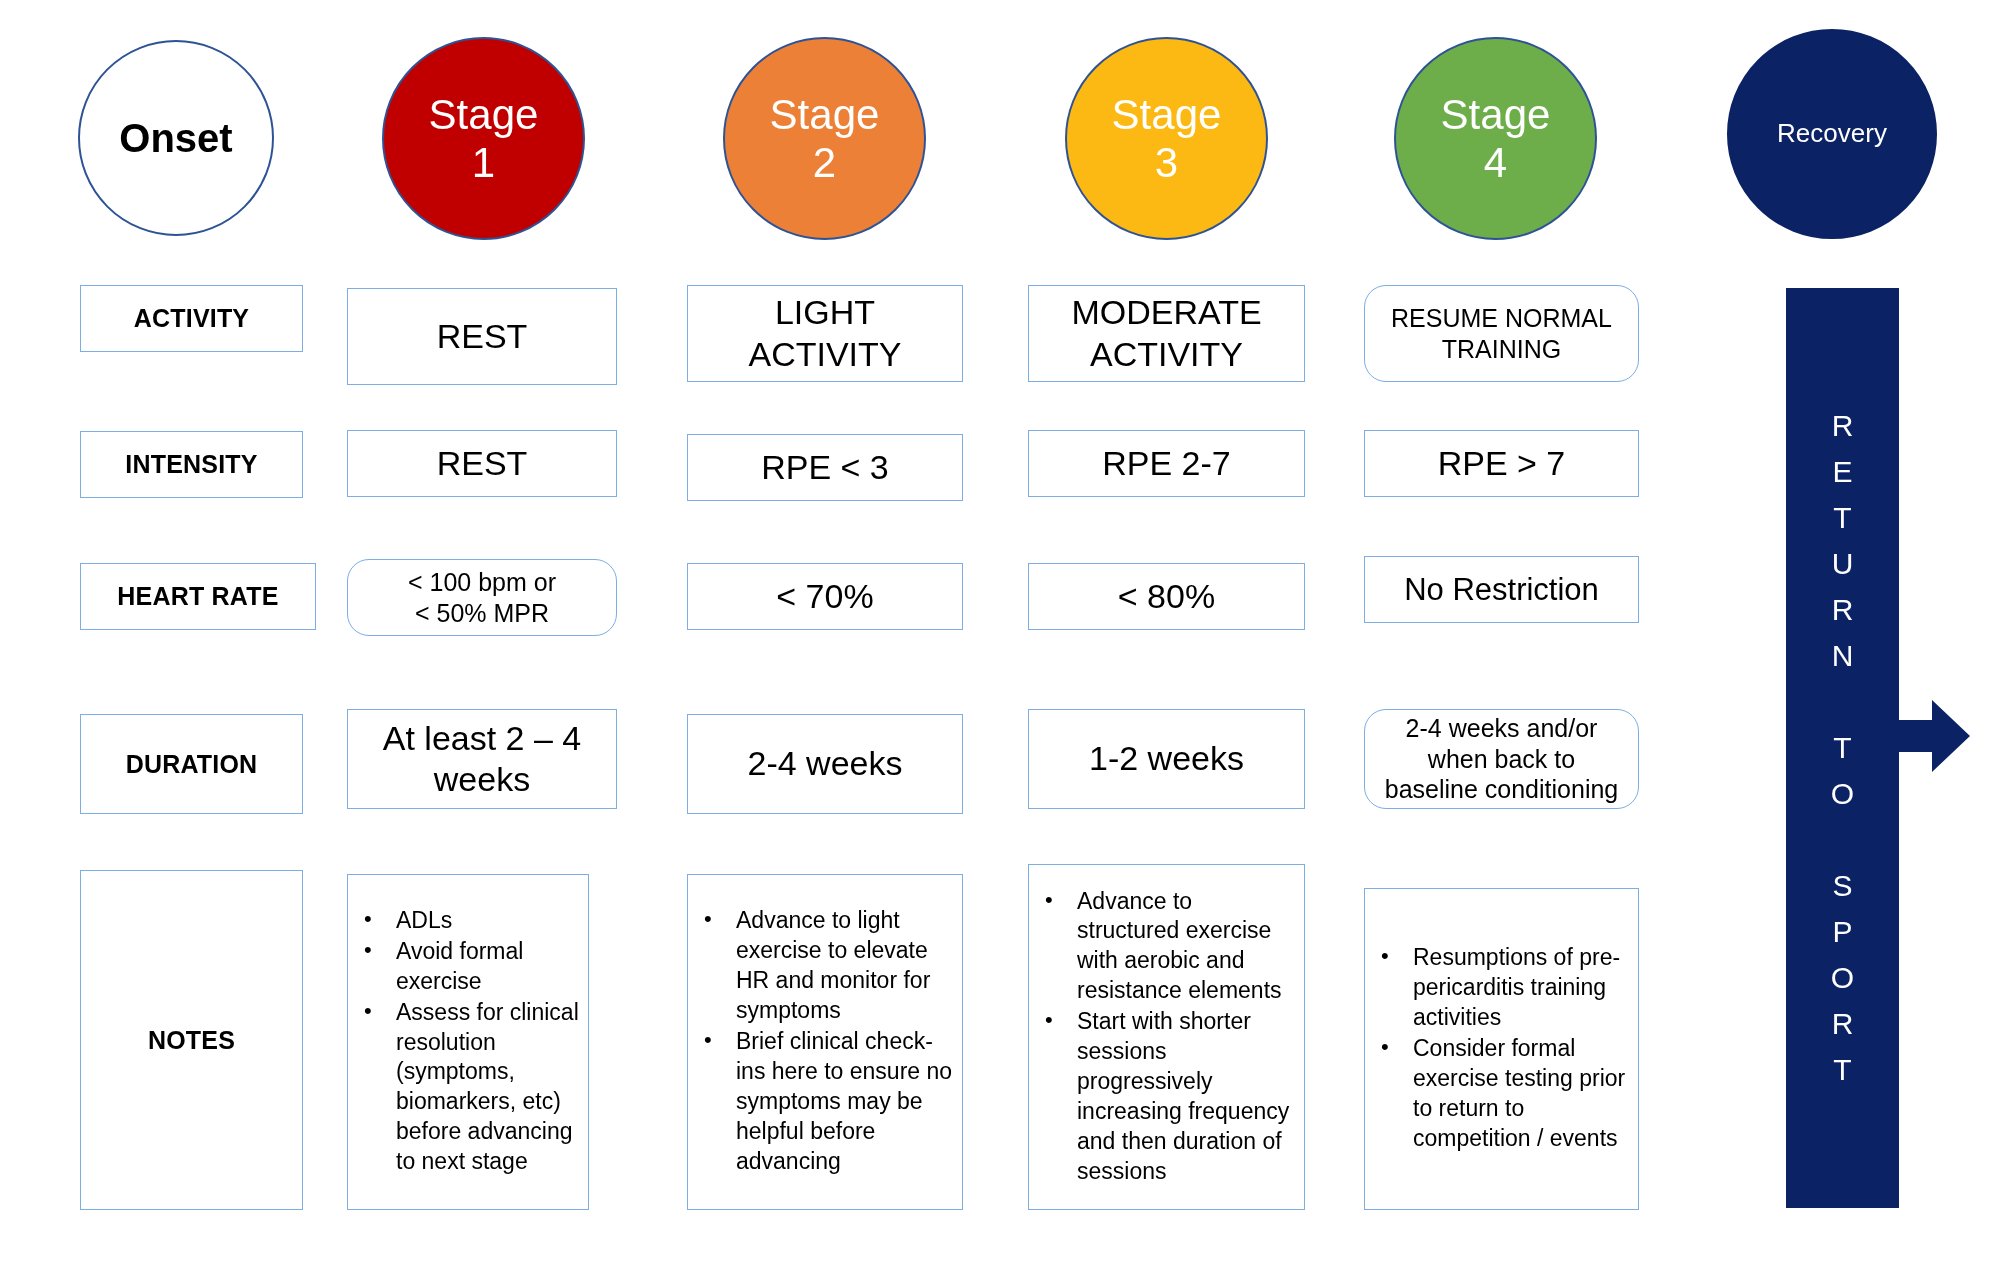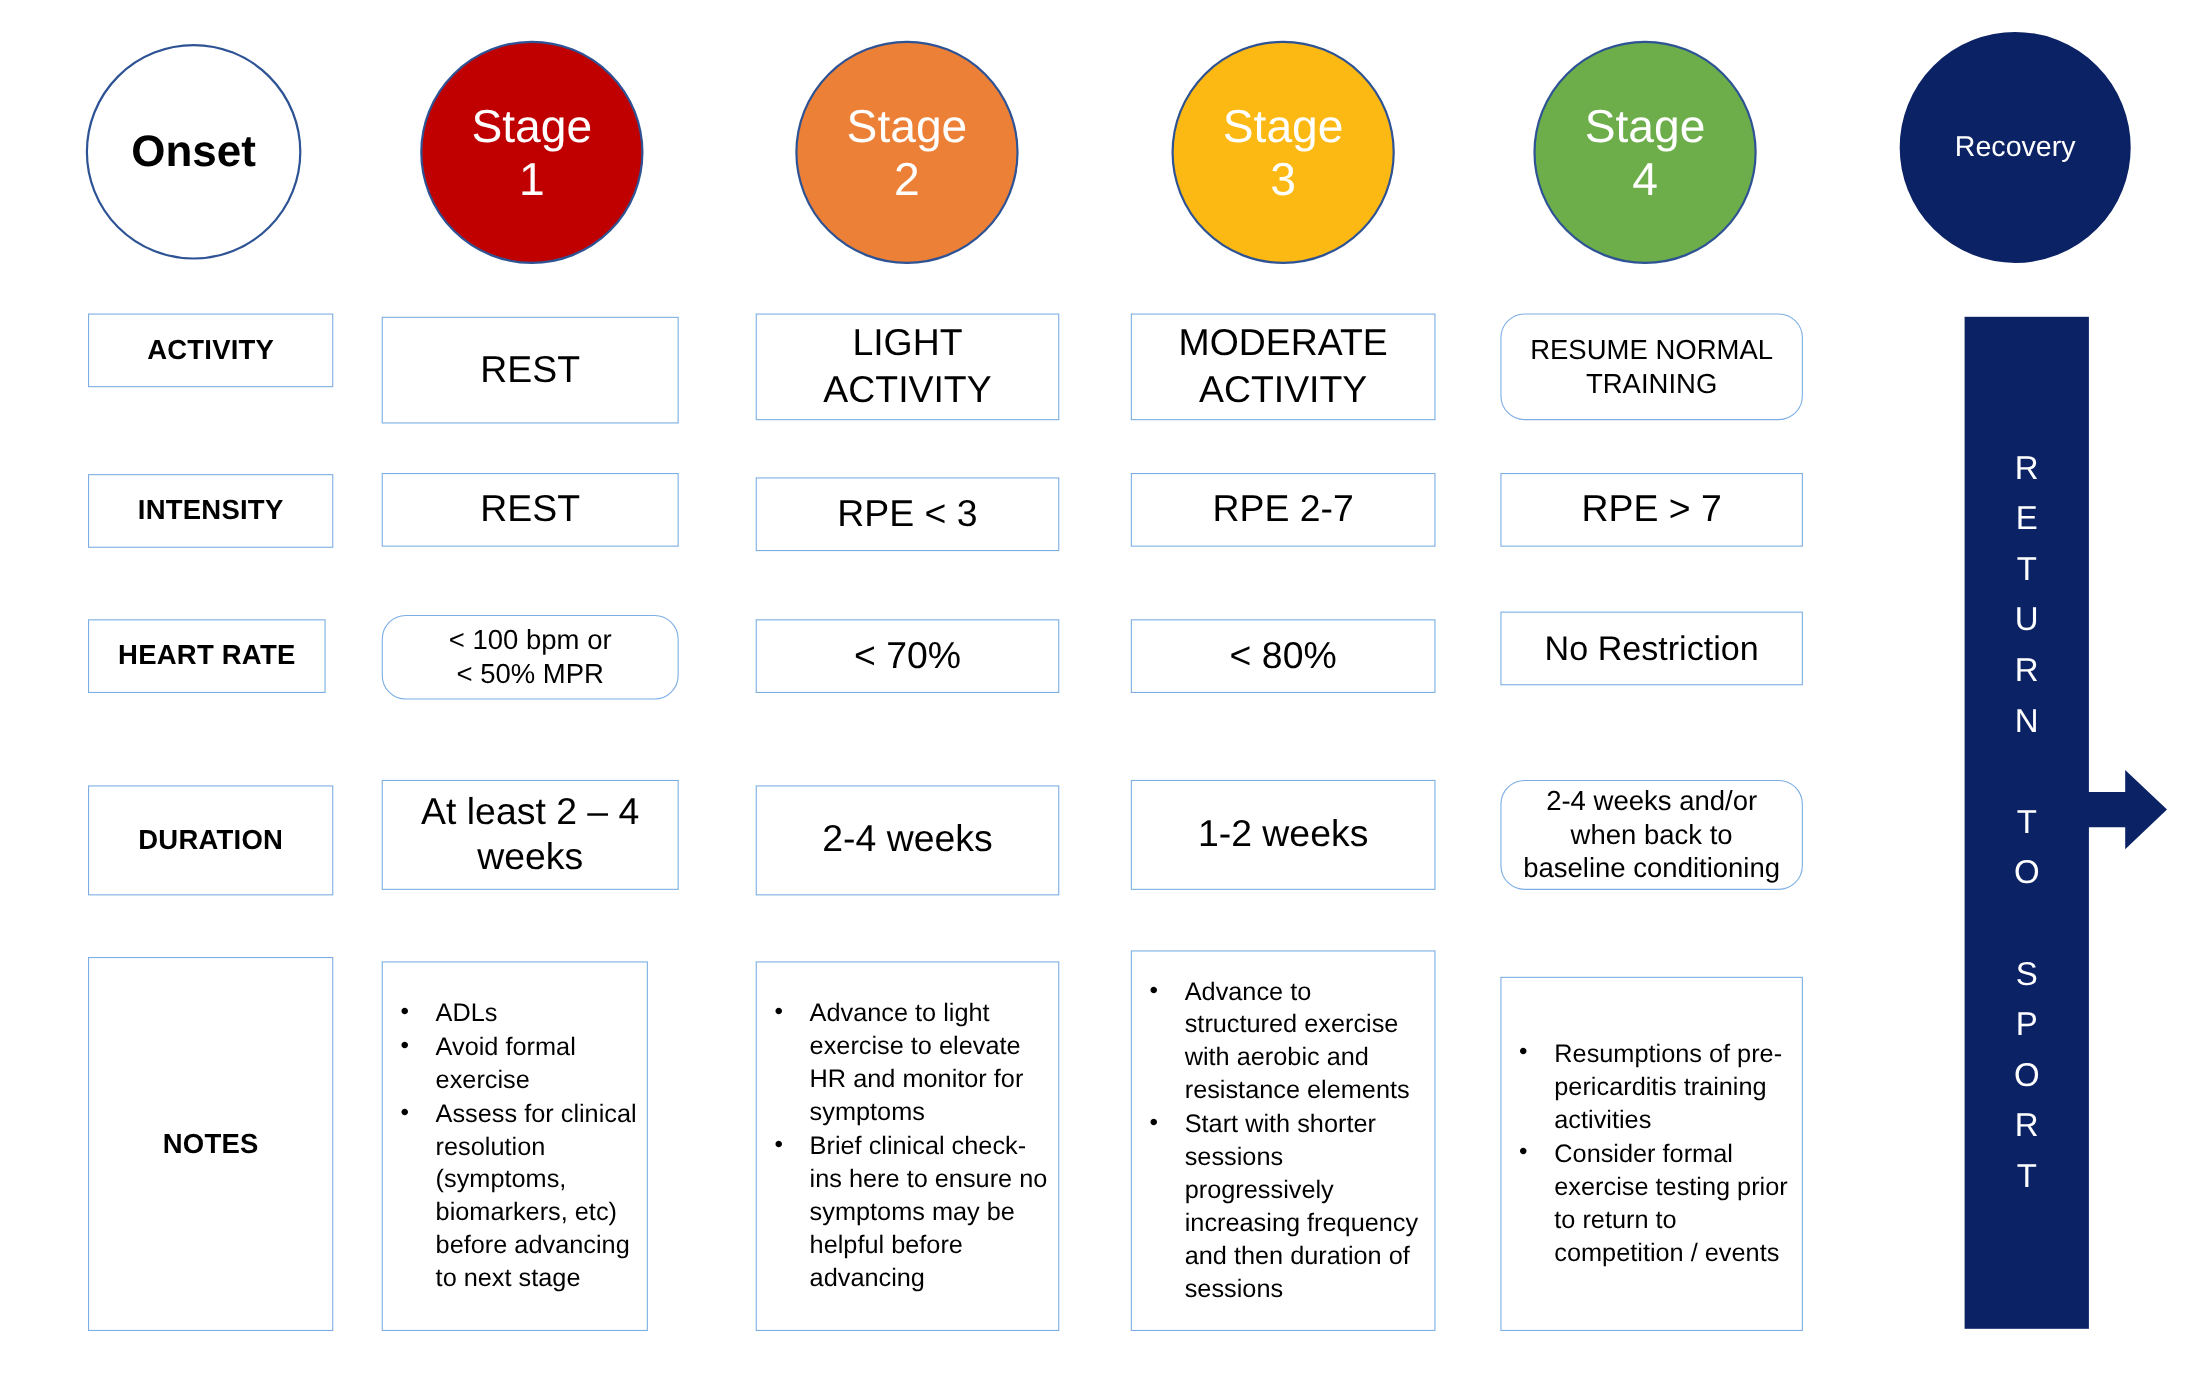--- a/index.html
+++ b/index.html
@@ -189,21 +189,21 @@
   <div class="box val-lg" style="left:687px; top:434px; width:276px; height:67px;">
     <span>RPE &lt; 3</span>
   </div>
   <div class="box val-lg" style="left:1028px; top:430px; width:277px; height:67px;">
     <span>RPE 2-7</span>
   </div>
   <div class="box val-lg" style="left:1364px; top:430px; width:275px; height:67px;">
     <span>RPE &gt; 7</span>
   </div>
 
-  <div class="box rowlabel" style="left:80px; top:563px; width:216px; height:67px;">
+  <div class="box rowlabel" style="left:80px; top:563px; width:236px; height:67px;">
     <span>HEART RATE</span>
   </div>
   <div class="box val-sm" style="left:347px; top:559px; width:270px; height:77px;">
     <span>&lt; 100 bpm or
 &lt; 50% MPR</span>
   </div>
   <div class="box val-lg" style="left:687px; top:563px; width:276px; height:67px;">
     <span>&lt; 70%</span>
   </div>
   <div class="box val-lg" style="left:1028px; top:563px; width:277px; height:67px;">

